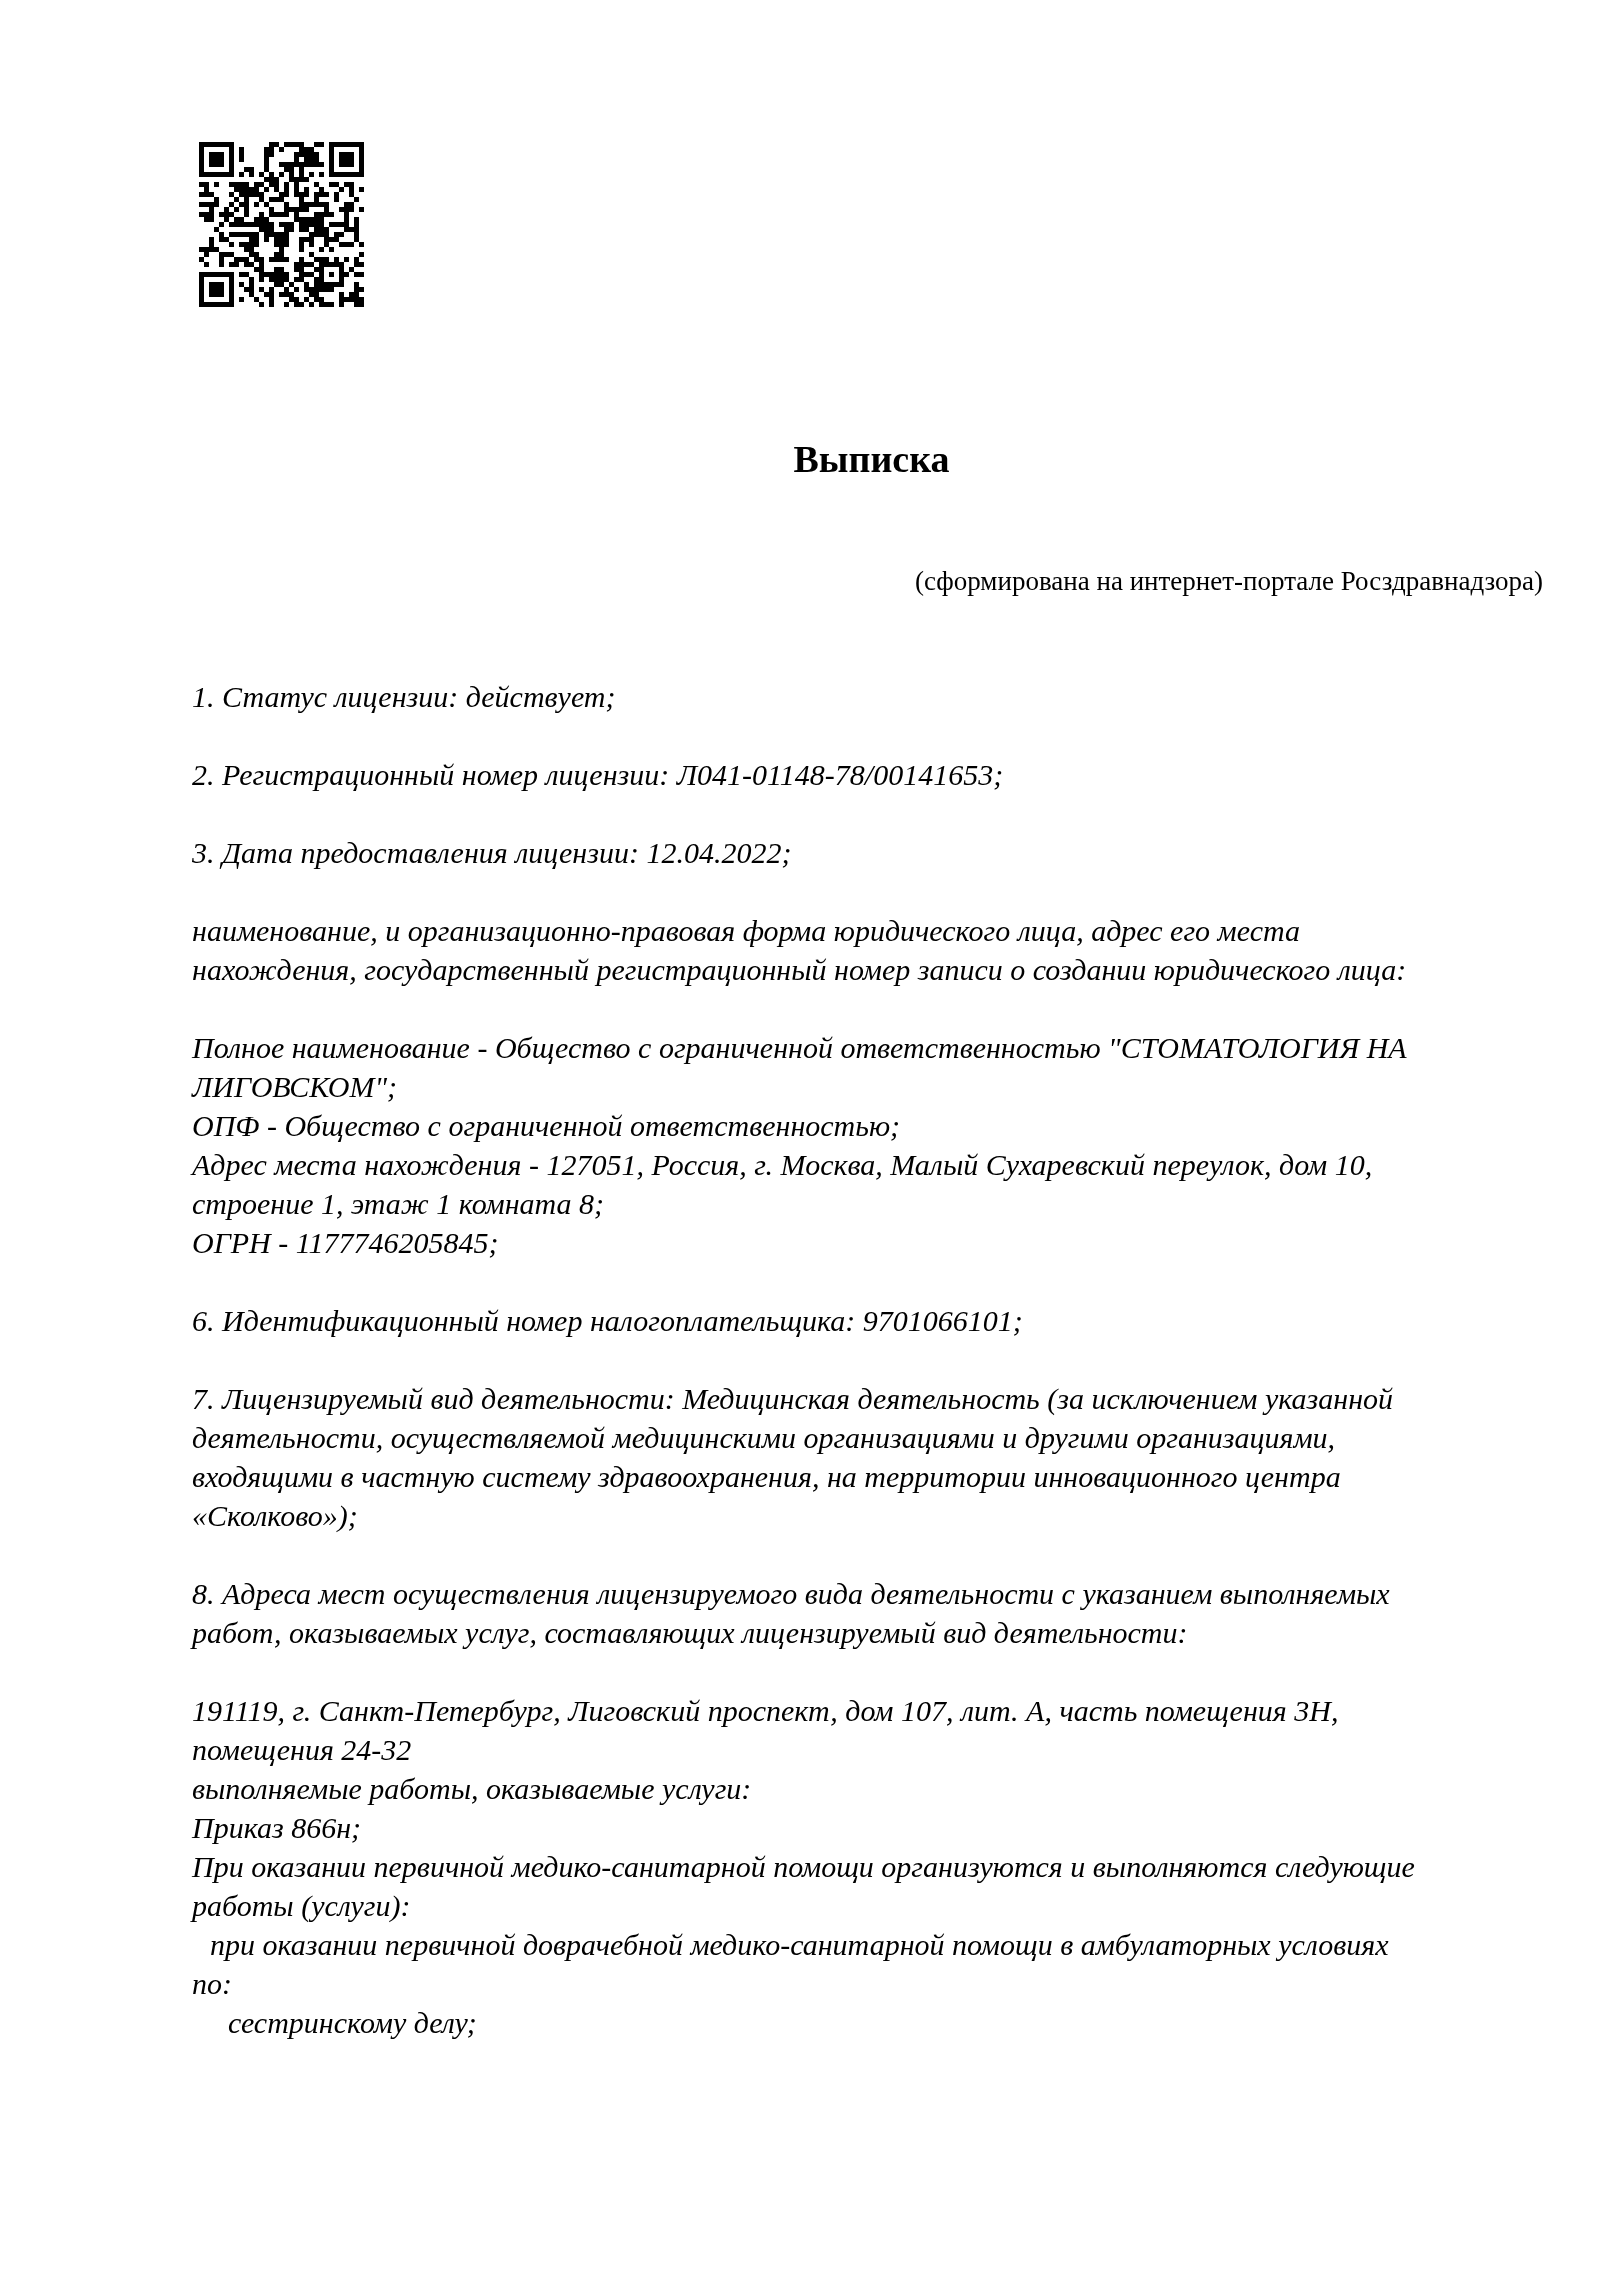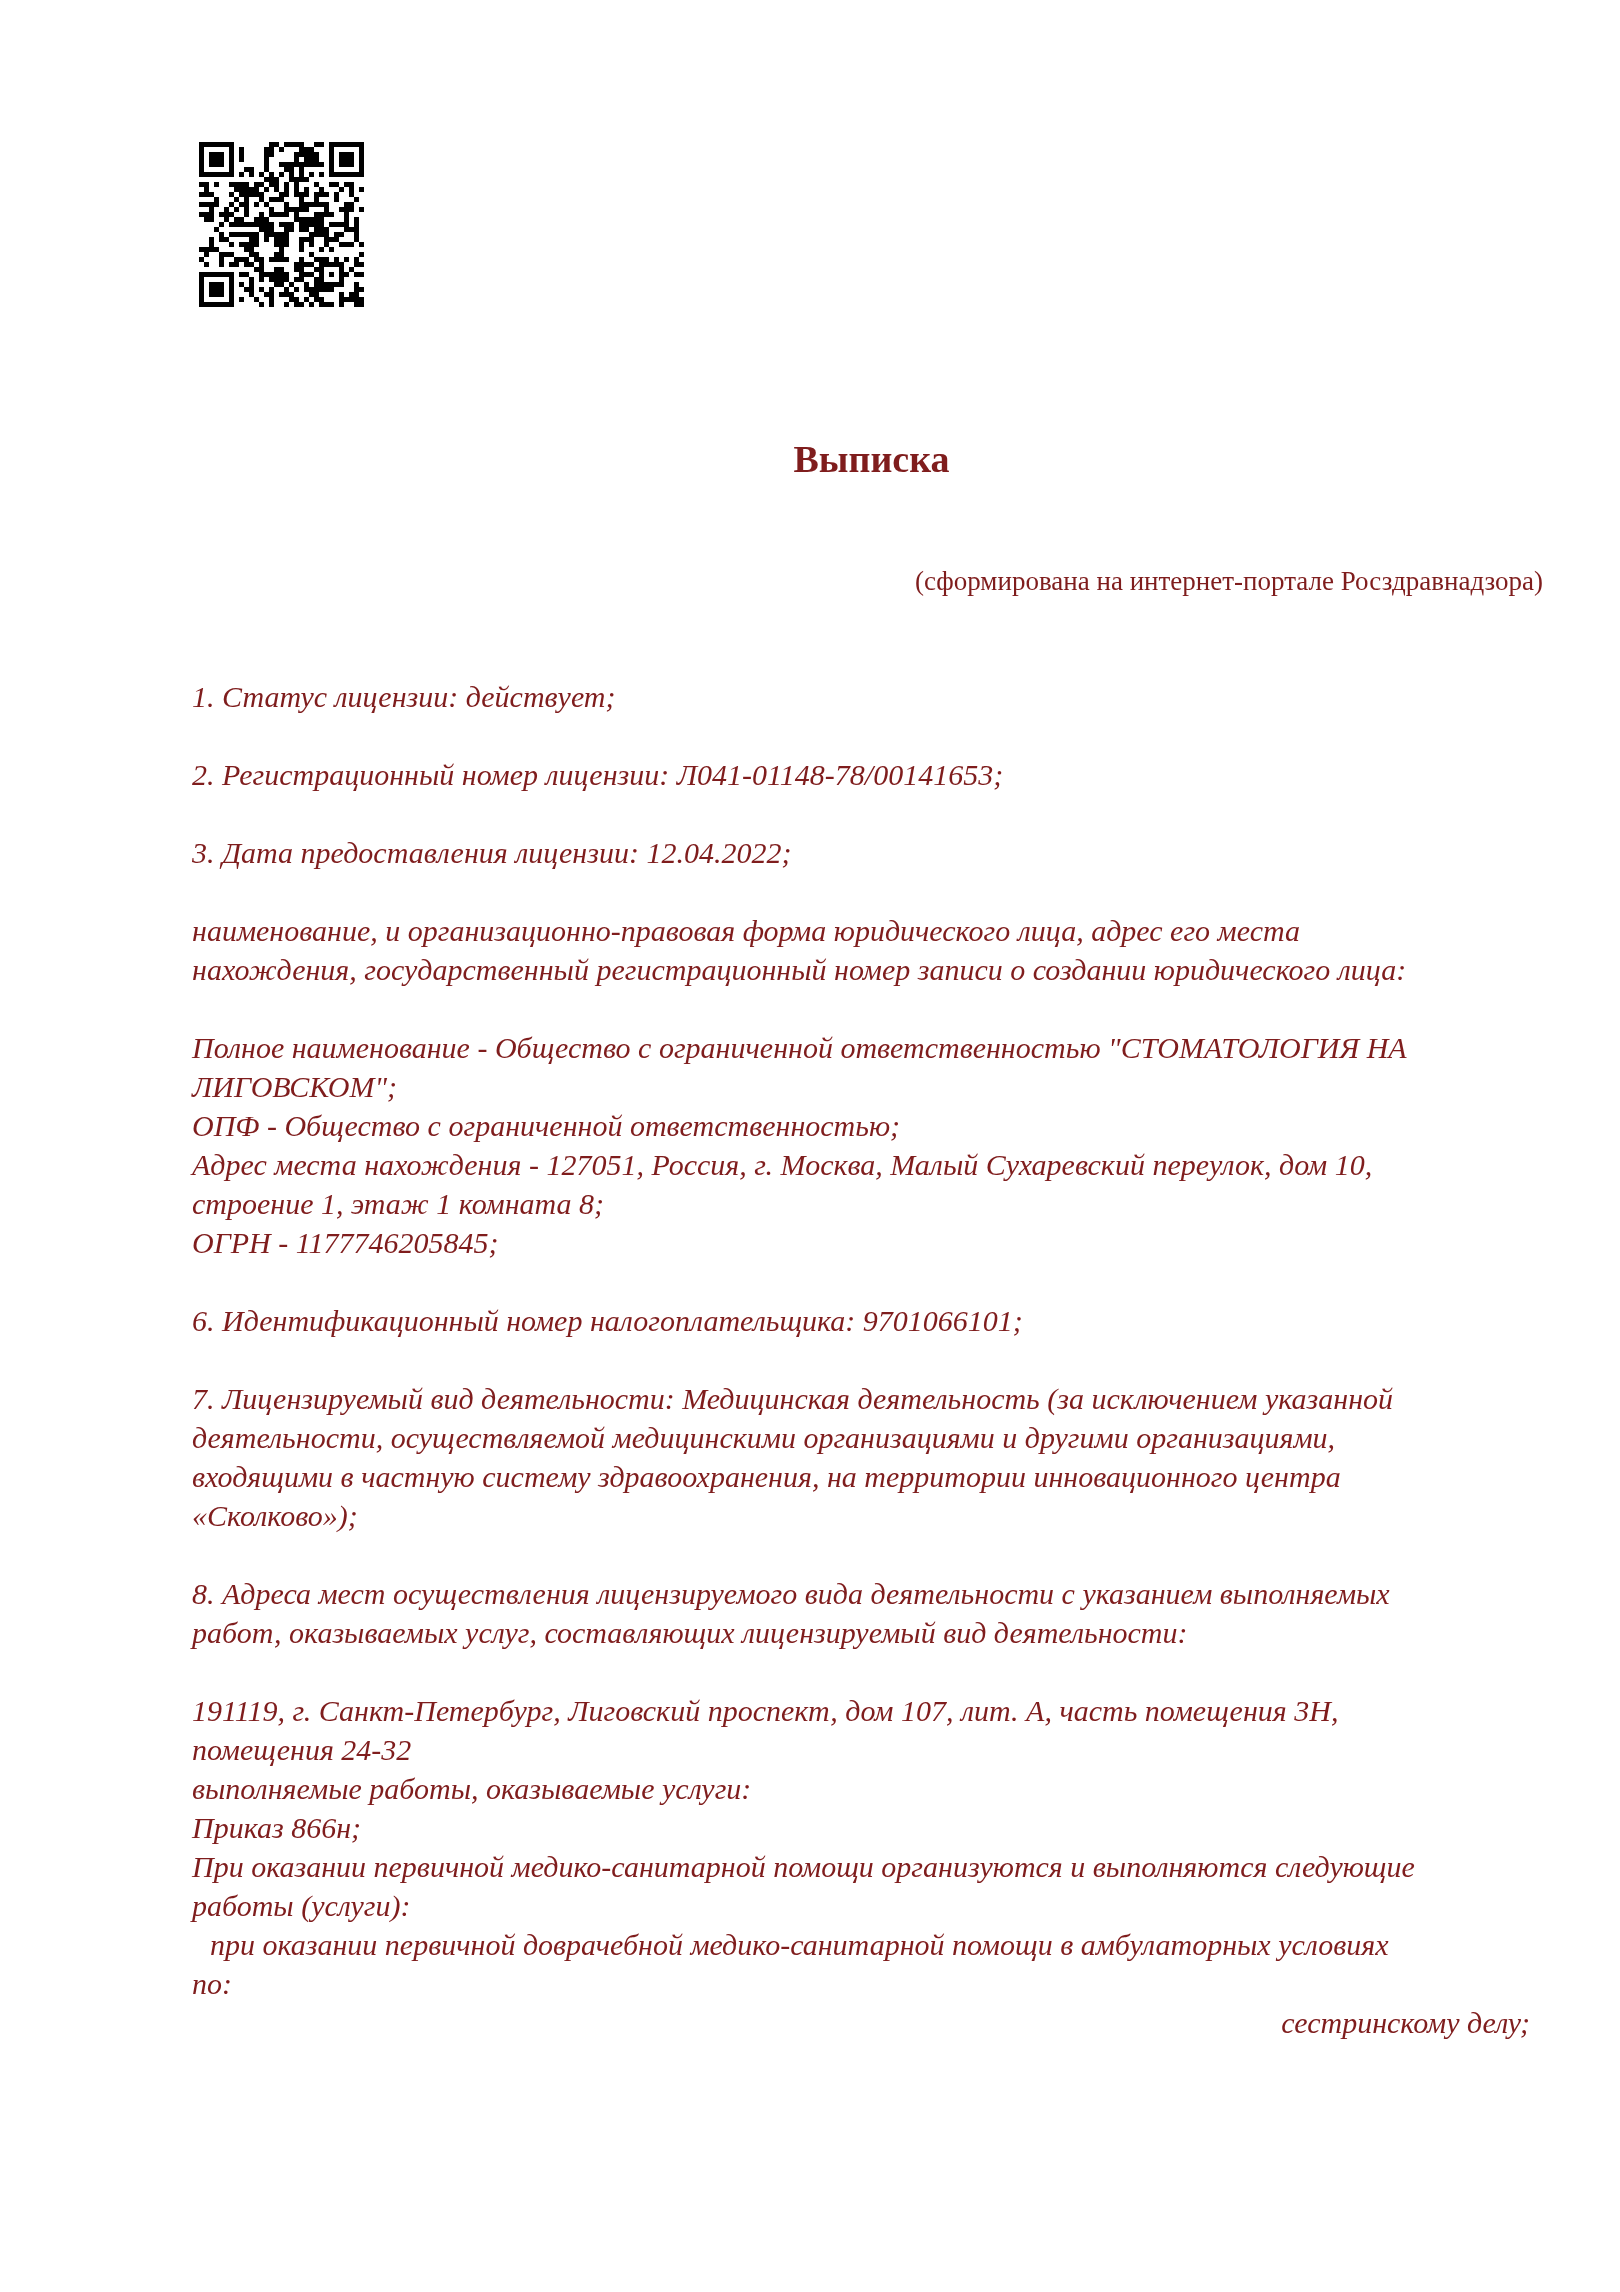--- a/index.html
+++ b/index.html
@@ -2,21 +2,21 @@
 <html style="font-size:14.3px"><head>
 <meta charset="utf-8">
 <style>
   html,body{margin:0;padding:0;background:#888;}
   .page{
     position:relative;
     width:1620px;
     height:2293px;
     background:#ffffff;
     font-family:"Liberation Serif","DejaVu Serif",serif;
-    color:#7f1d1d;
+    color:#000000;
     overflow:hidden;
   }
   .qr{
     position:absolute;
     left:199px;
     top:142px;
     width:165px;
     height:166px;
   }
   .title-block{
@@ -639,18 +639,18 @@
       </div>
       <div class="para">
         <div class="line">191119, г. Санкт-Петербург, Лиговский проспект, дом 107, лит. А, часть помещения 3Н,</div>
         <div class="line">помещения 24-32</div>
         <div class="line">выполняемые работы, оказываемые услуги:</div>
         <div class="line">Приказ 866н;</div>
         <div class="line">При оказании первичной медико-санитарной помощи организуются и выполняются следующие</div>
         <div class="line">работы (услуги):</div>
         <div class="line" style="padding-left: 18px;">при оказании первичной доврачебной медико-санитарной помощи в амбулаторных условиях</div>
         <div class="line">по:</div>
-        <div class="line" style="padding-left: 36px; text-align: right;">сестринскому делу;</div>
+        <div class="line" style="padding-left: 36px;">сестринскому делу;</div>
       </div>
     </div>
 
 </div>
 
 
 </body></html>

